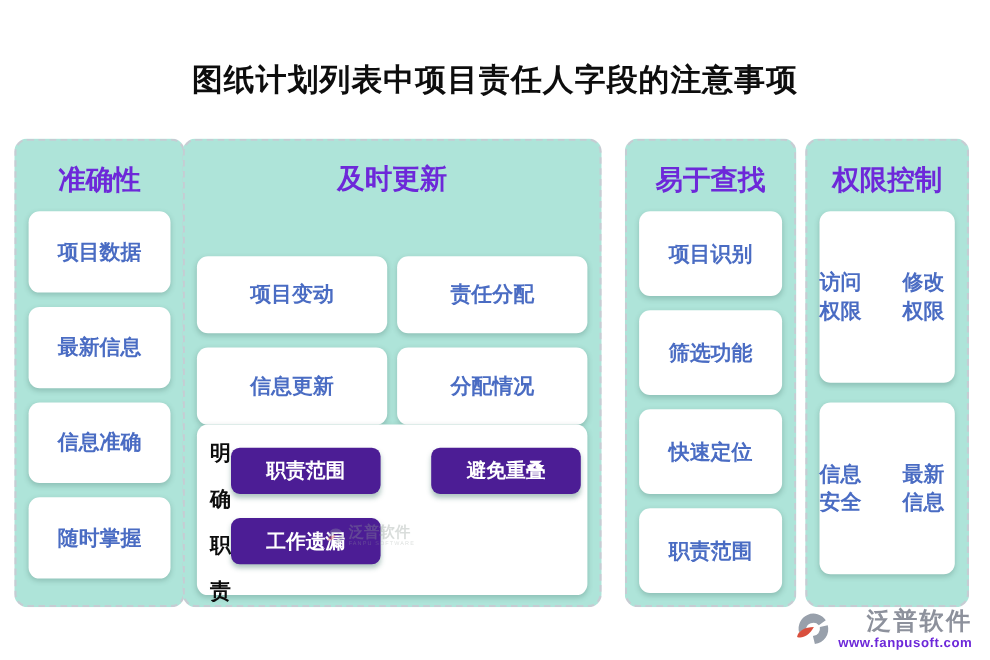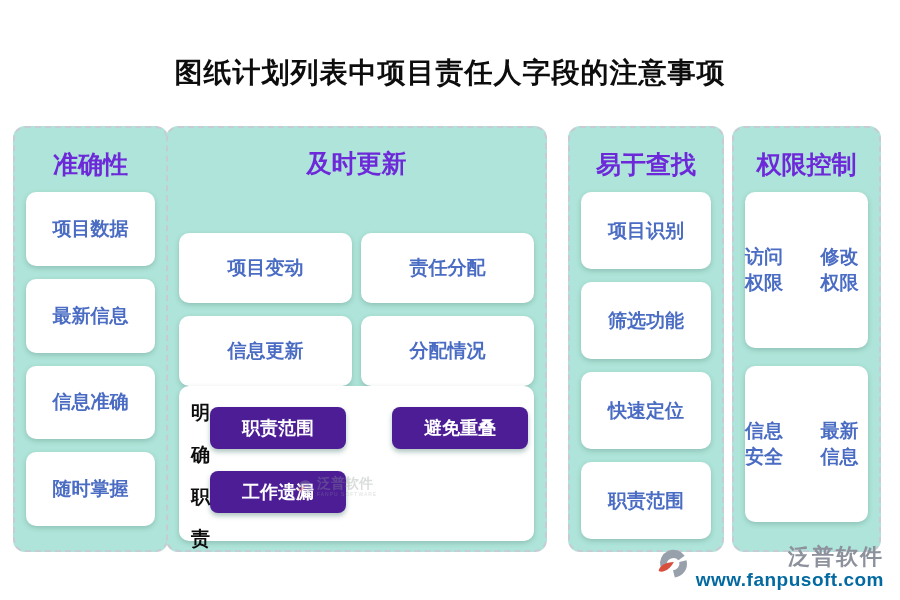--- a/index.html
+++ b/index.html
@@ -73,21 +73,21 @@
   .wm-brand { font-size:14px; font-weight:bold; color:#8f9a95; }
   .wm-sub { font-size:5px; color:#9aa49f; letter-spacing:1px; margin-top:2px; }
 
   .footer {
     position:absolute; right:16px; bottom:9px; display:flex;
     align-items:flex-start; gap:5px;
   }
   .footer svg { width:36px; height:36px; }
   .footer-text { display:flex; flex-direction:column; align-items:flex-end; }
   .brand-name { font-size:22px; font-weight:bold; color:#8d919c; letter-spacing:2px; line-height:1.1; }
-  .brand-url  { font-size:19px; font-weight:bold; color:#0369a1; letter-spacing:0.5px; }
+  .brand-url  { font-size:12px; font-weight:bold; color:#6d28d9; letter-spacing:0.5px; }
 </style>
 </head>
 <body>
 
 <div class="canvas">
 
   <div class="title">图纸计划列表中项目责任人字段的注意事项</div>
 
   <div class="col" id="col1">
     <div class="col-header">准确性</div>

